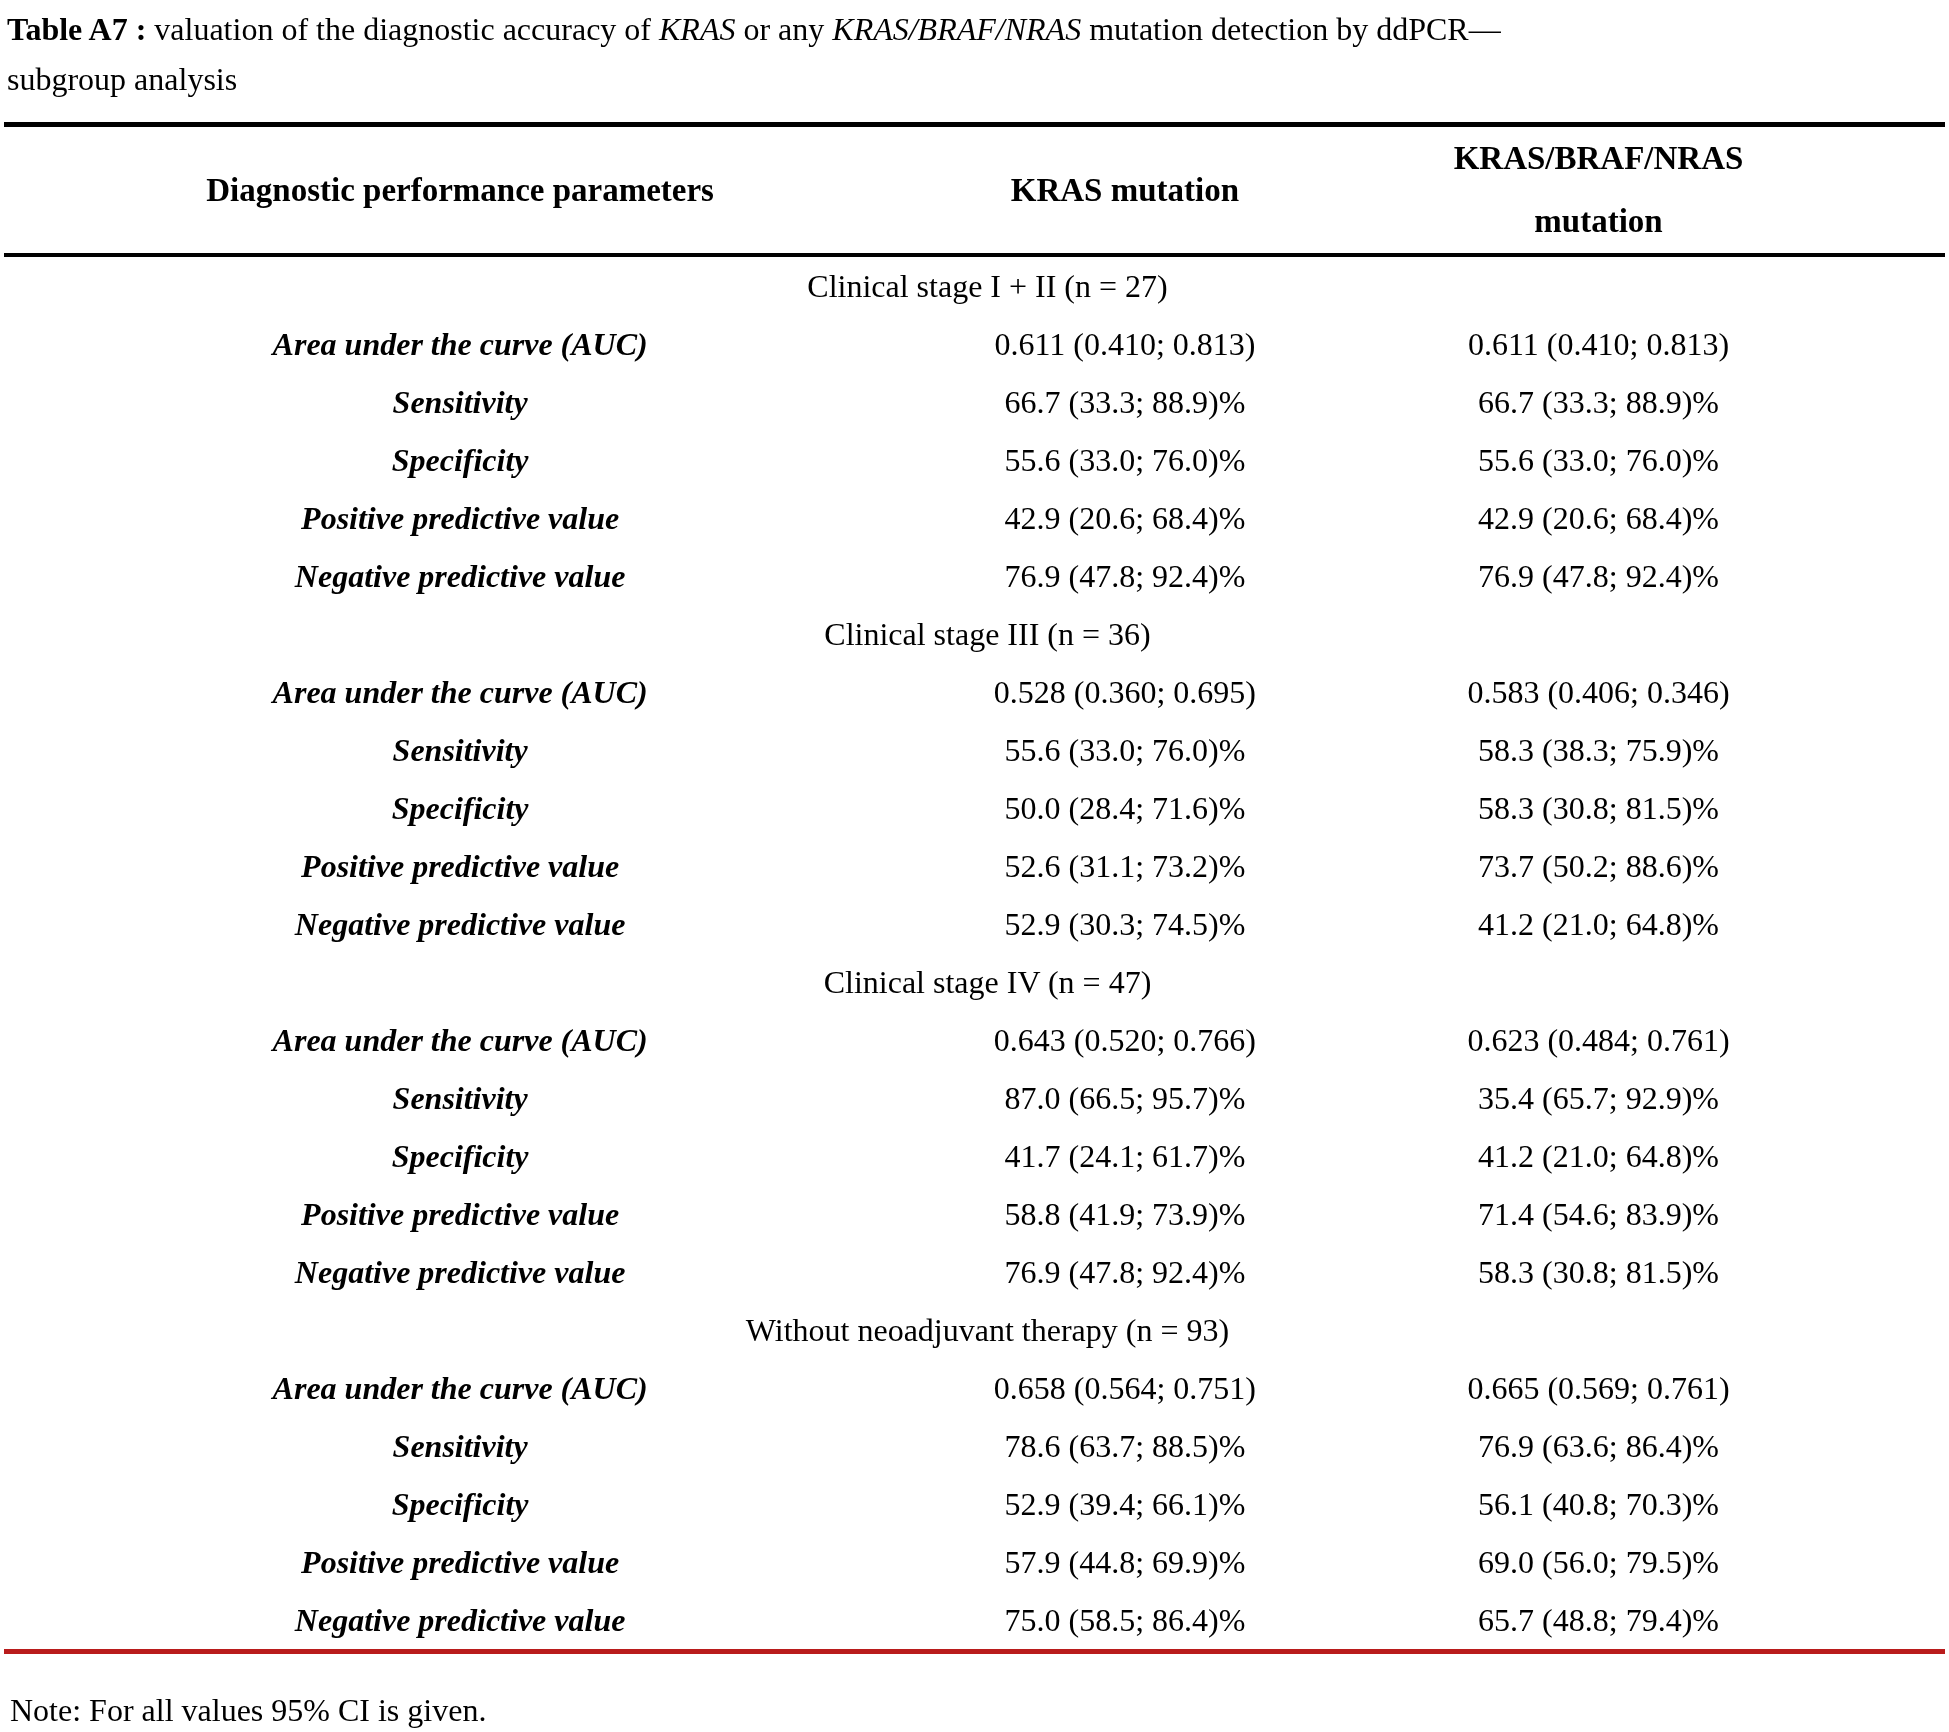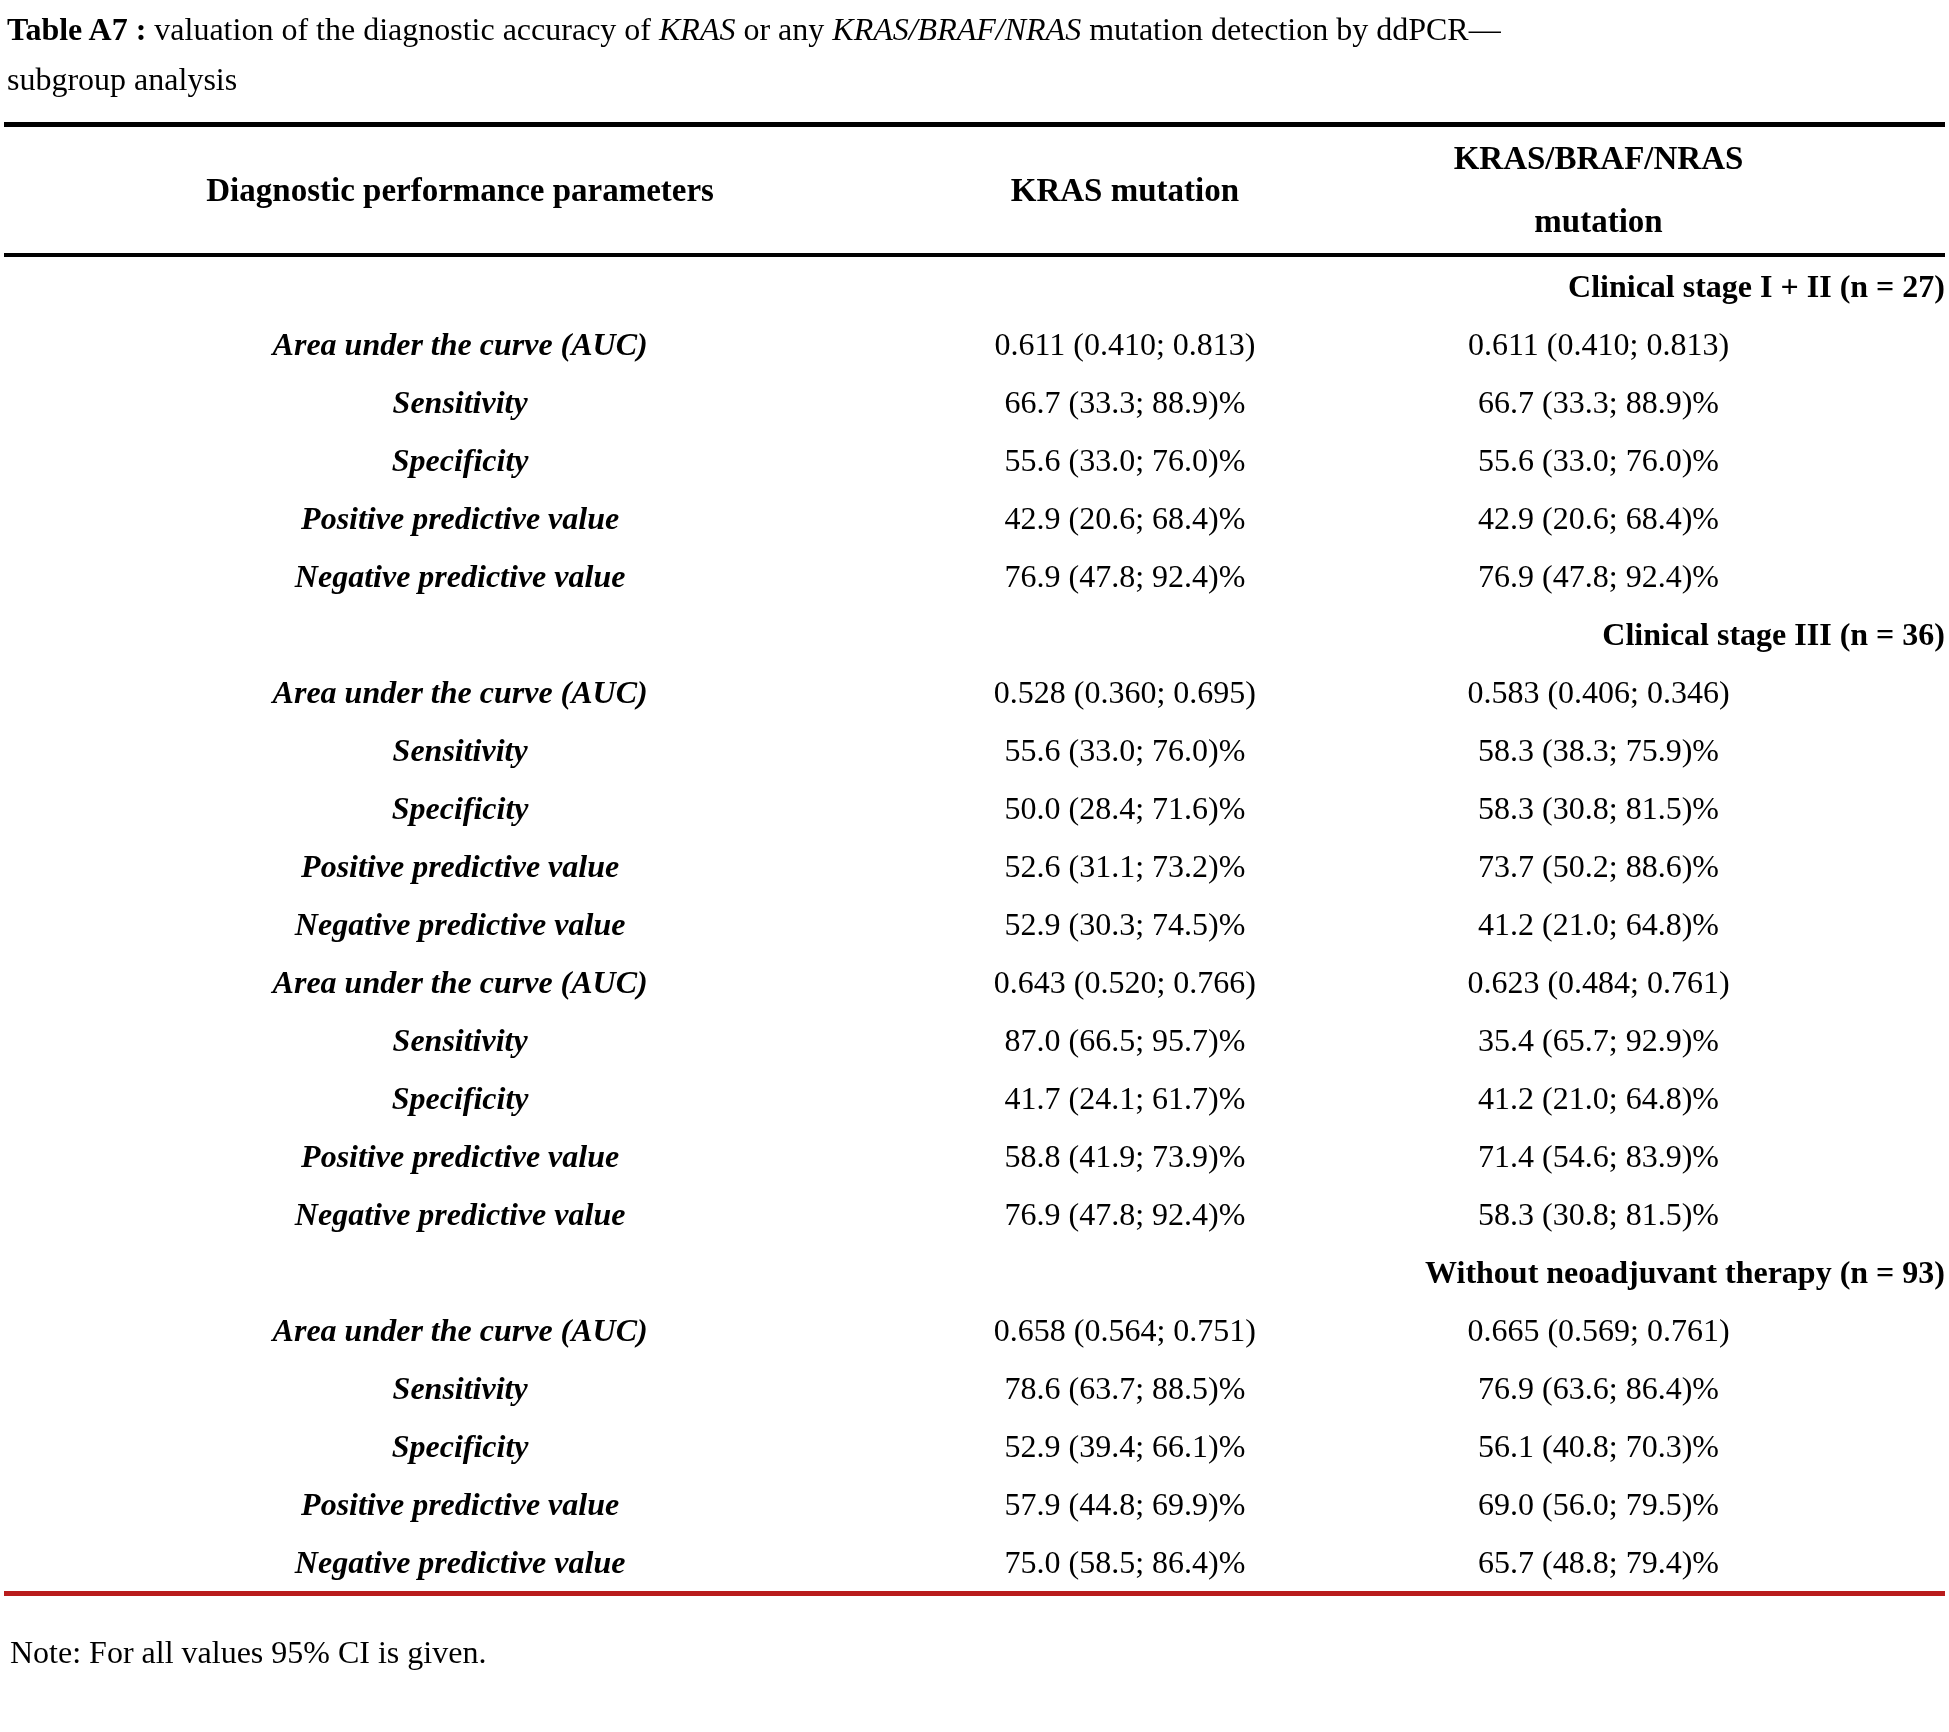--- a/index.html
+++ b/index.html
@@ -47,22 +47,22 @@
   }
   tbody td {
     font-size: 32px;
     height: 58px;
     text-align: center;
     vertical-align: middle;
     padding: 0;
     line-height: 1.2;
   }
   tbody td.section-header {
-    text-align: right;
-    font-weight: bold;
+    text-align: center;
+    font-weight: normal;
     padding-left: 26px;
   }
   tbody td.param { font-weight: bold; font-style: italic; }
   .note {
     margin: 6px;
     padding-top: 30px;
     font-size: 32px;
     line-height: 1.3;
   }
 </style>
@@ -149,20 +149,23 @@
           <td>73.7 (50.2; 88.6)%</td>
           <td></td>
         </tr>
         <tr>
           <td class="param">Negative predictive value</td>
           <td>52.9 (30.3; 74.5)%</td>
           <td>41.2 (21.0; 64.8)%</td>
           <td></td>
         </tr>
         <tr>
+          <td colspan="4" class="section-header">Clinical stage IV (n = 47)</td>
+        </tr>
+        <tr>
           <td class="param">Area under the curve (AUC)</td>
           <td>0.643 (0.520; 0.766)</td>
           <td>0.623 (0.484; 0.761)</td>
           <td></td>
         </tr>
         <tr>
           <td class="param">Sensitivity</td>
           <td>87.0 (66.5; 95.7)%</td>
           <td>35.4 (65.7; 92.9)%</td>
           <td></td>

